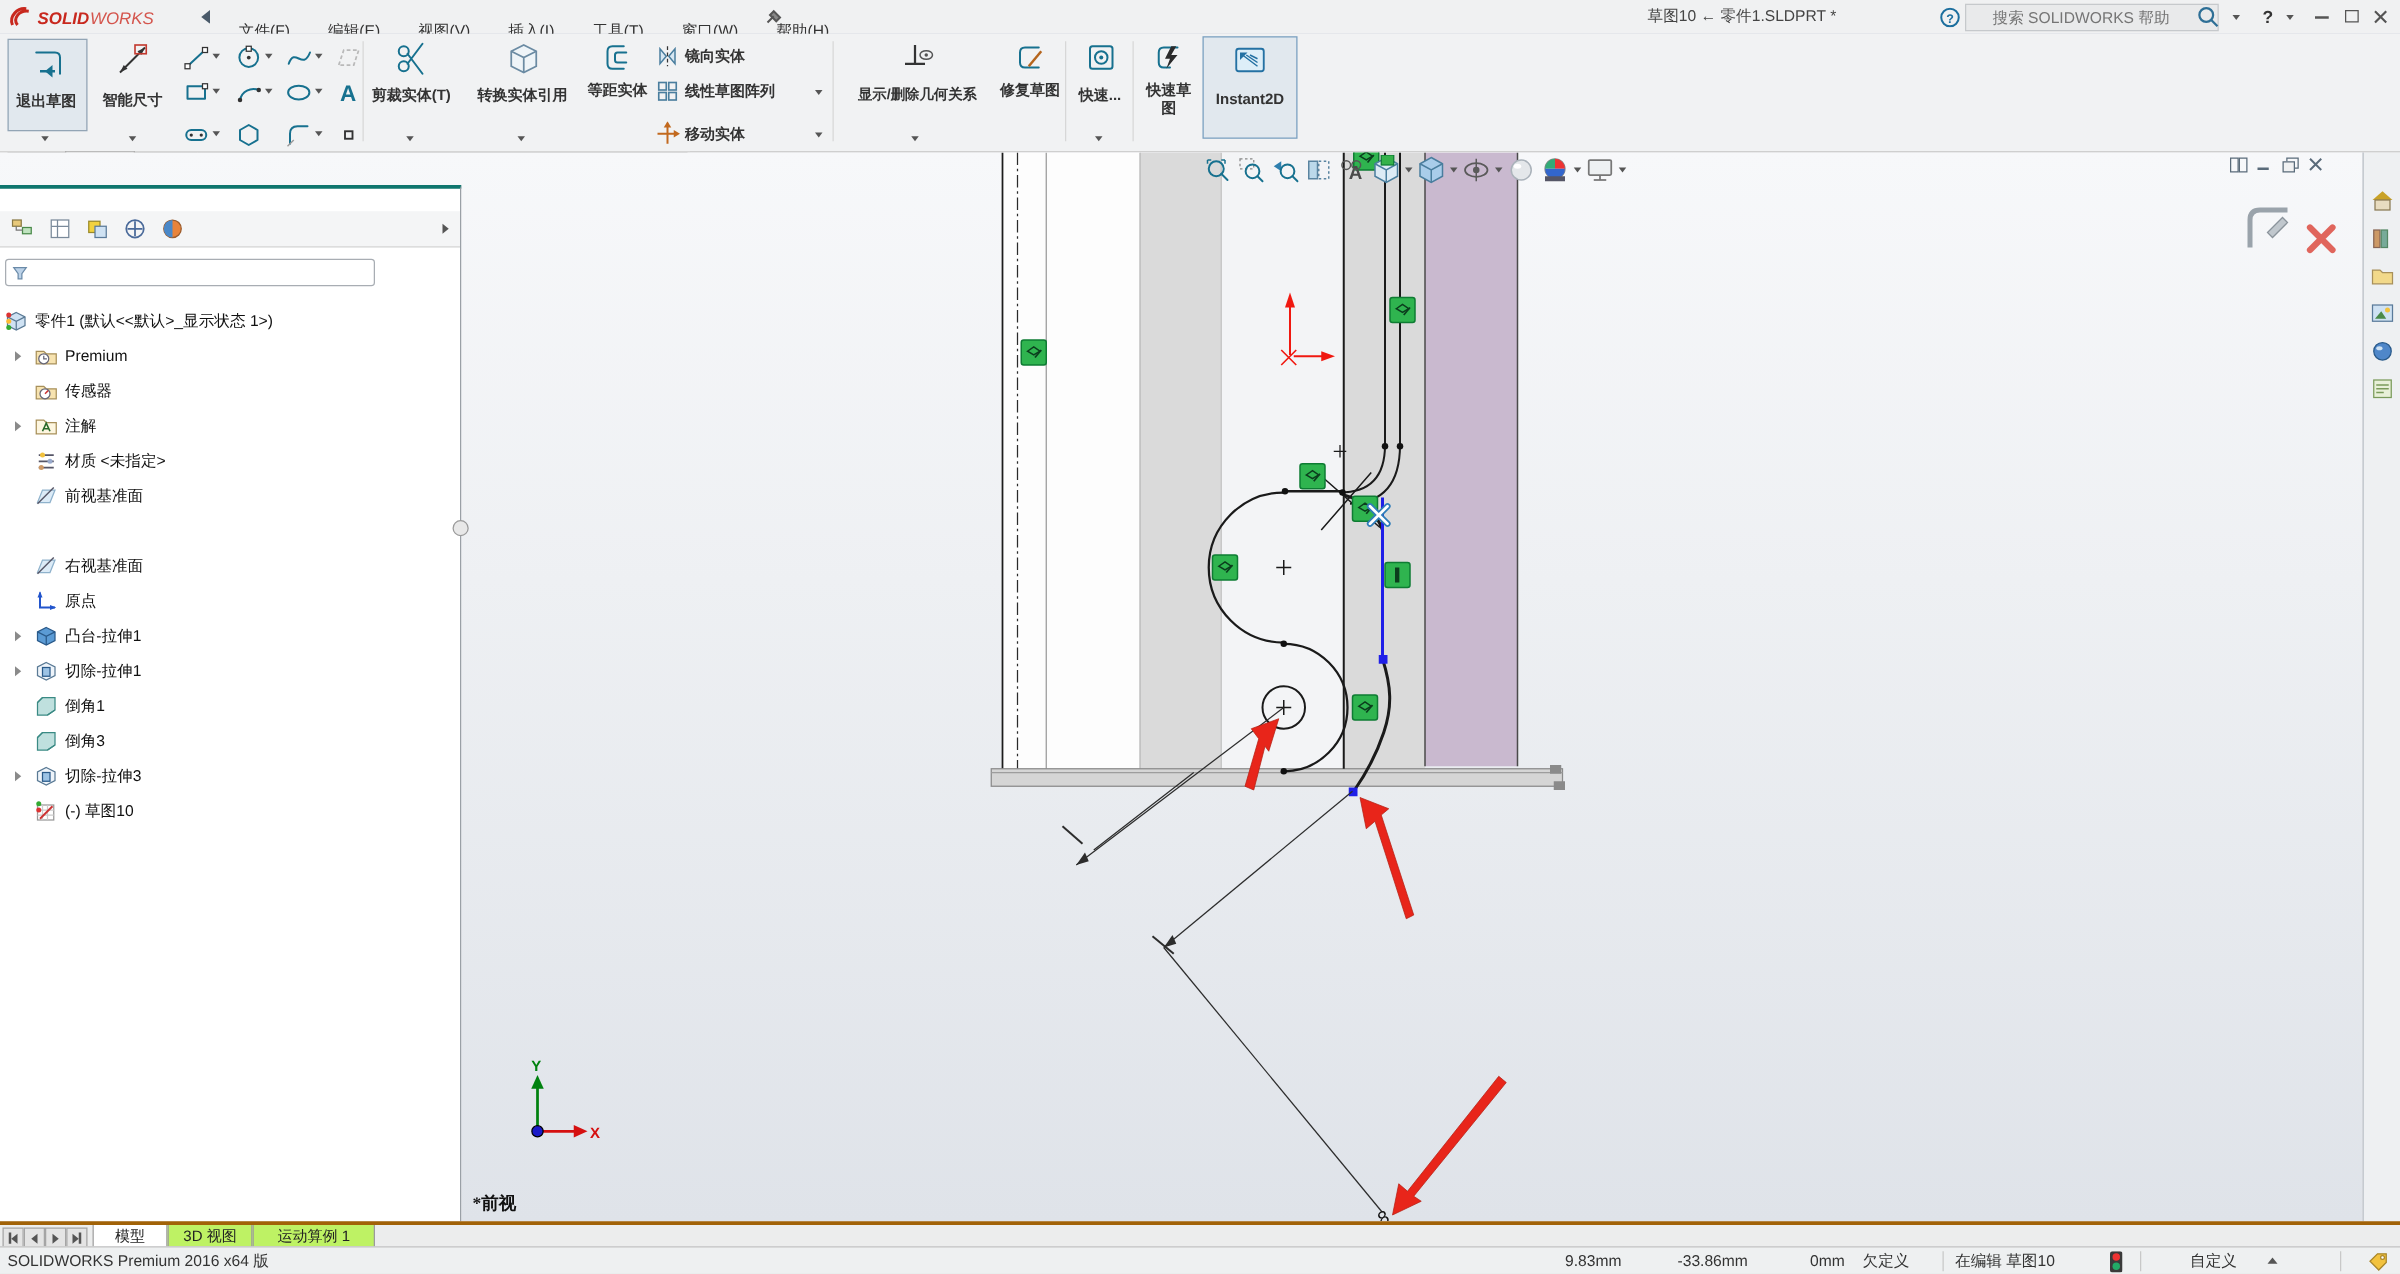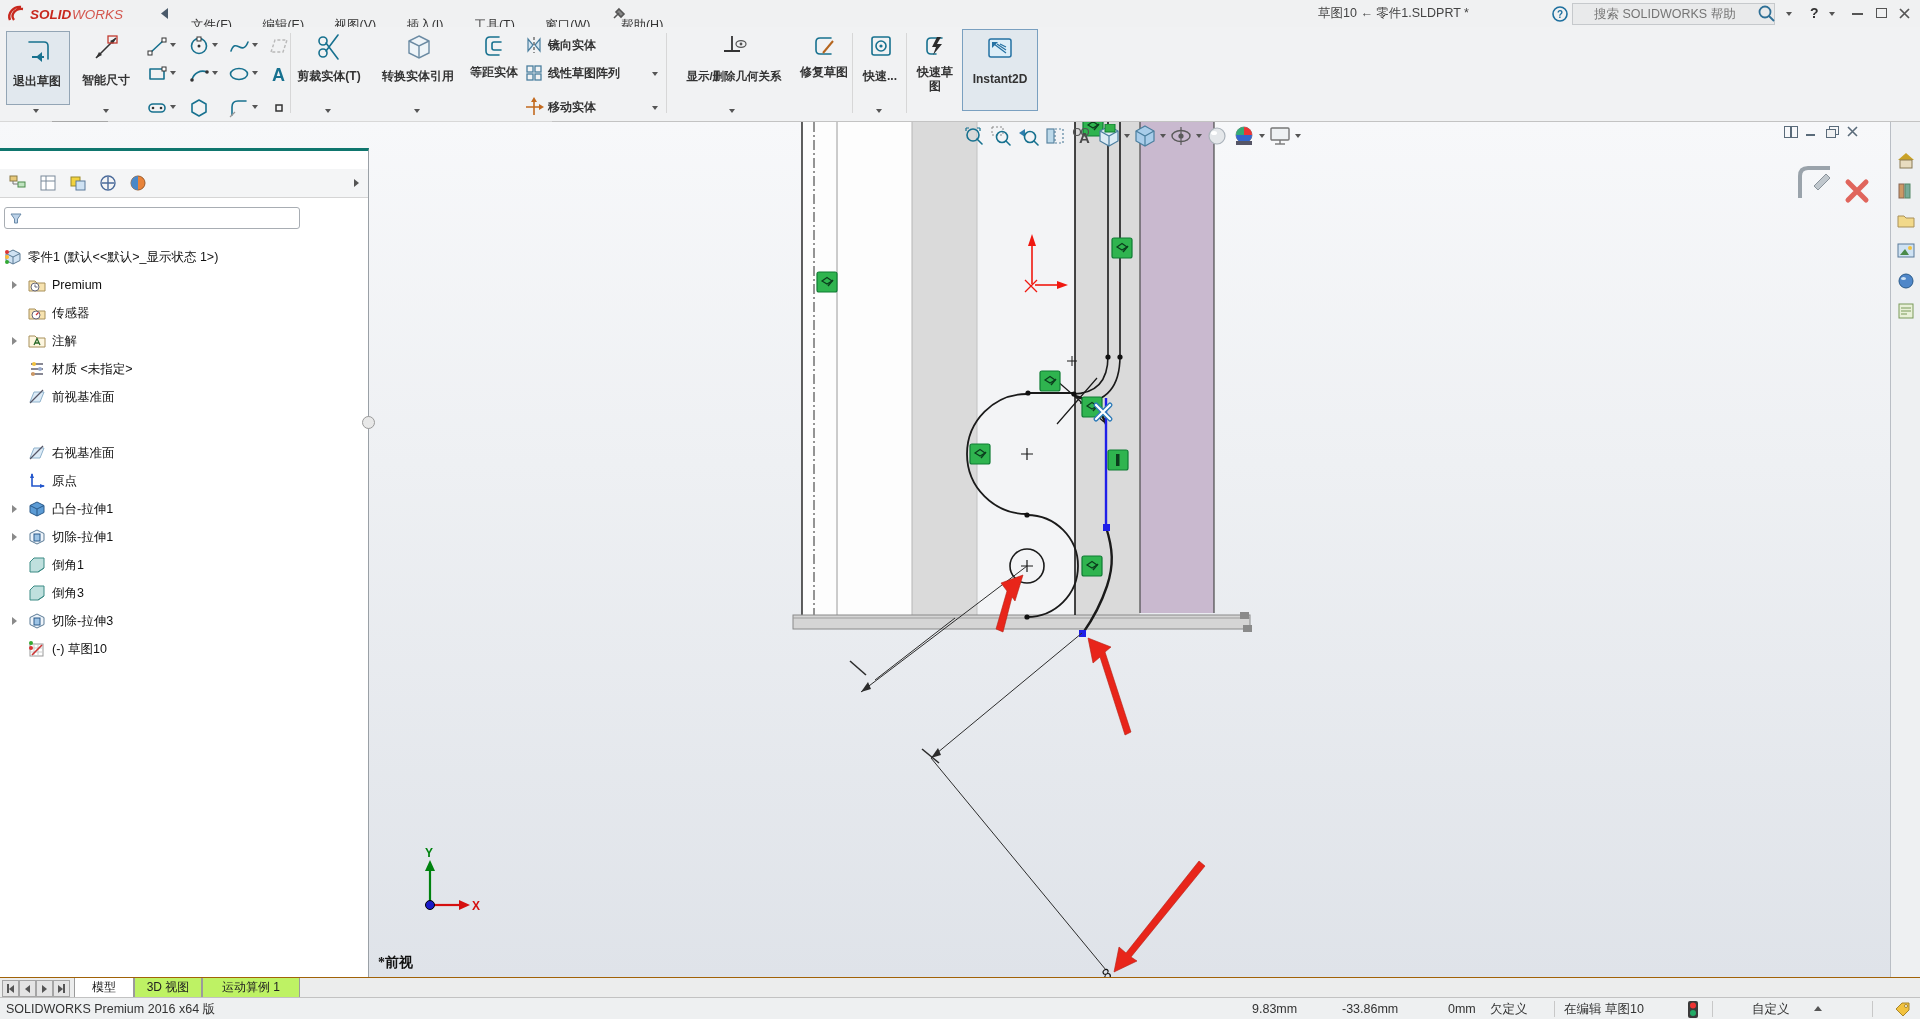--- a/index.html
+++ b/index.html
@@ -53,21 +53,21 @@
       position:absolute;left:12px;}
   .ticon{position:absolute;left:28px;width:18px;height:18px;}
   .tlabel{position:absolute;left:52px;white-space:nowrap;}
   .trow.root .ticon{left:4px;} .trow.root .tlabel{left:28px;}
   #splitter{position:absolute;left:362px;top:416px;width:11px;height:11px;border-radius:50%;
             background:#e8e8e8;border:1px solid #9a9a9a;}
   
   #rstrip{position:absolute;left:1890px;top:122px;width:30px;height:855px;background:#eef0f2;border-left:1px solid #b9bec5;}
   .rs-ico{position:absolute;left:4px;width:22px;height:22px;display:flex;align-items:center;justify-content:center;}
   
-  #doctabs{position:absolute;left:0;top:977px;width:1920px;height:20px;background:#eceded;border-top:1px solid #a16207;}
+  #doctabs{position:absolute;left:0;top:977px;width:1920px;height:20px;background:#eceded;border-top:3px solid #a16207;}
   .navbtn{position:absolute;top:2px;width:15px;height:15px;background:#e4e4e4;border:1px solid #a5a5a5;
           display:flex;align-items:center;justify-content:center;}
   .dtab{position:absolute;top:0;height:19px;line-height:19px;text-align:center;font-size:12px;background:#bef264;
         border:1px solid #9b9b9b;border-top:none;color:#222;}
   .dtab.active{background:#ffffff;}
   .tri-r{width:0;height:0;border-top:4px solid transparent;border-bottom:4px solid transparent;border-left:5px solid #555;}
   .tri-l{width:0;height:0;border-top:4px solid transparent;border-bottom:4px solid transparent;border-right:5px solid #555;}
   .bar-v{width:2px;height:9px;background:#555;}
   
   #statusbar{position:absolute;left:0;top:997px;width:1920px;height:22px;background:#eef0f1;border-top:1px solid #c2c2c2;

